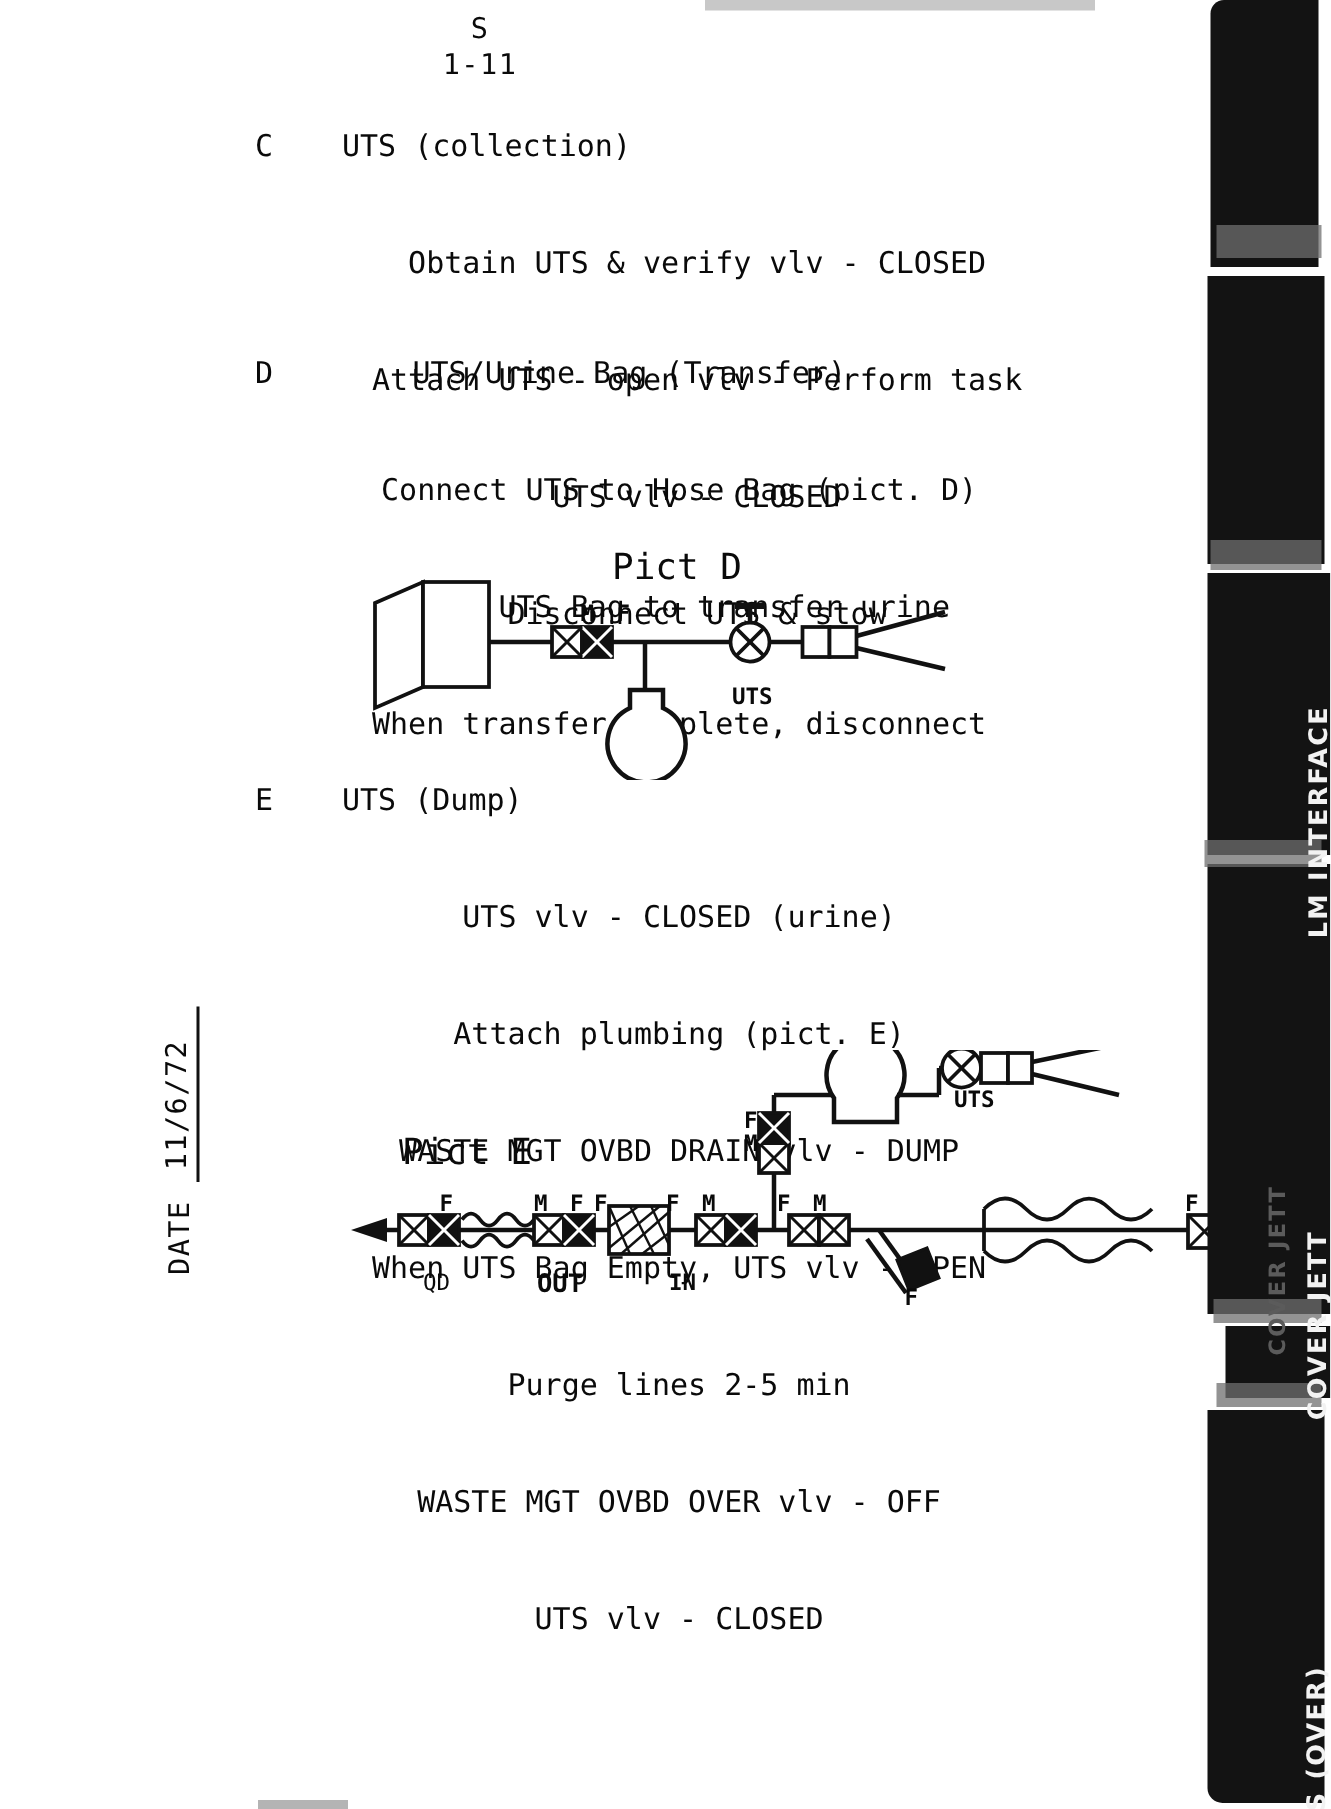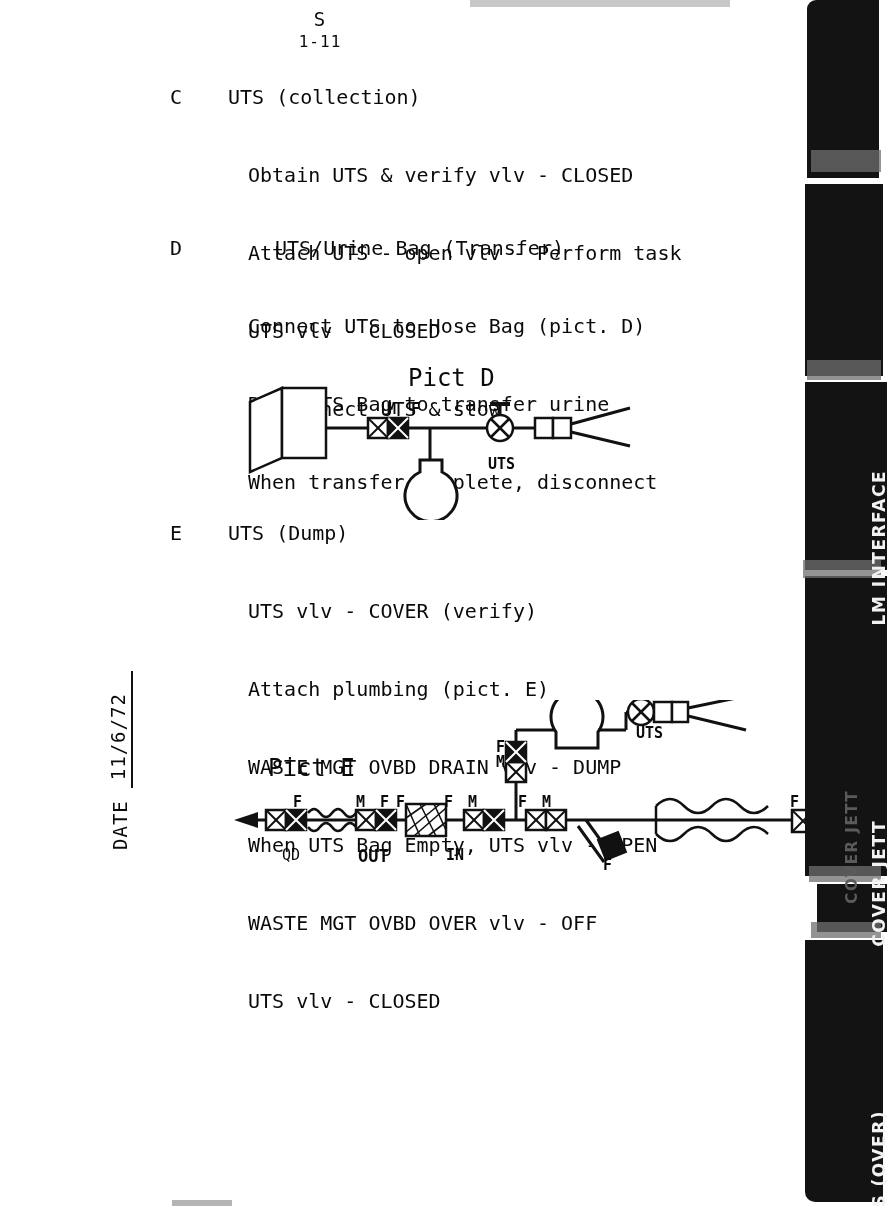--- a/index.html
+++ b/index.html
@@ -26,21 +26,21 @@
     text-align: center;
     font-size: 19px;
     letter-spacing: 1px;
   }
   .page-num {
     position: absolute;
     left: 0;
     top: 32px;
     width: 640px;
     text-align: center;
-    font-size: 16px;
+    font-size: 19px;
     letter-spacing: 1px;
   }
   .top-smudge {
     position: absolute;
     left: 470px;
     top: 0px;
     width: 260px;
     height: 7px;
     background: #9a9a9a;
     opacity: .55;
@@ -65,21 +65,21 @@
     line-height: 26px;
     white-space: pre;
   }
   .sec-lines {
     position: absolute;
     left: 248px;
     font-size: 20px;
     line-height: 26px;
     white-space: pre;
   }
-  .sec-lines div { white-space: pre; }
+  .sec-lines div { white-space: pre; text-align: center; }
 
   .pict-label {
     position: absolute;
     font-size: 24px;
     line-height: 26px;
   }
 
   
   .date-wrap {
     position: absolute;
@@ -232,24 +232,25 @@
       <path d="M341,52 L400,66" fill="none" stroke="#111" stroke-width="3"></path>
     </svg>
   </div>
   <div style="position:absolute; left:387px; top:400px; font-size:15px; font-weight:bold; font-family:'DejaVu Sans Mono', monospace; letter-spacing:3px;">M F</div>
   <div style="position:absolute; left:488px; top:455px; font-size:15px; font-weight:bold; font-family:'DejaVu Sans Mono', monospace;">UTS</div>
 
   <div class="section" style="top:520px;">
     <div class="sec-letter" style="top:0px;">E</div>
     <div class="sec-title" style="top:0px;">UTS (Dump)</div>
     <div class="sec-lines" style="top:26px;">
-      <div>UTS vlv - COVER (verify)</div>
+      <div>UTS vlv - CLOSED (urine)</div>
       <div>Attach plumbing (pict. E)</div>
       <div>WASTE MGT OVBD DRAIN vlv - DUMP</div>
       <div>When UTS Bag Empty, UTS vlv - OPEN</div>
+      <div>Purge lines 2-5 min</div>
       <div>WASTE MGT OVBD OVER vlv - OFF</div>
       <div>UTS vlv - CLOSED</div>
     </div>
   </div>
 
   <div class="pict-label" style="left:268px; top:755px;">Pict E</div>
 
   <div class="diagram" style="left:226px; top:700px;">
     <svg width="610" height="170" viewBox="0 0 610 170">
 

